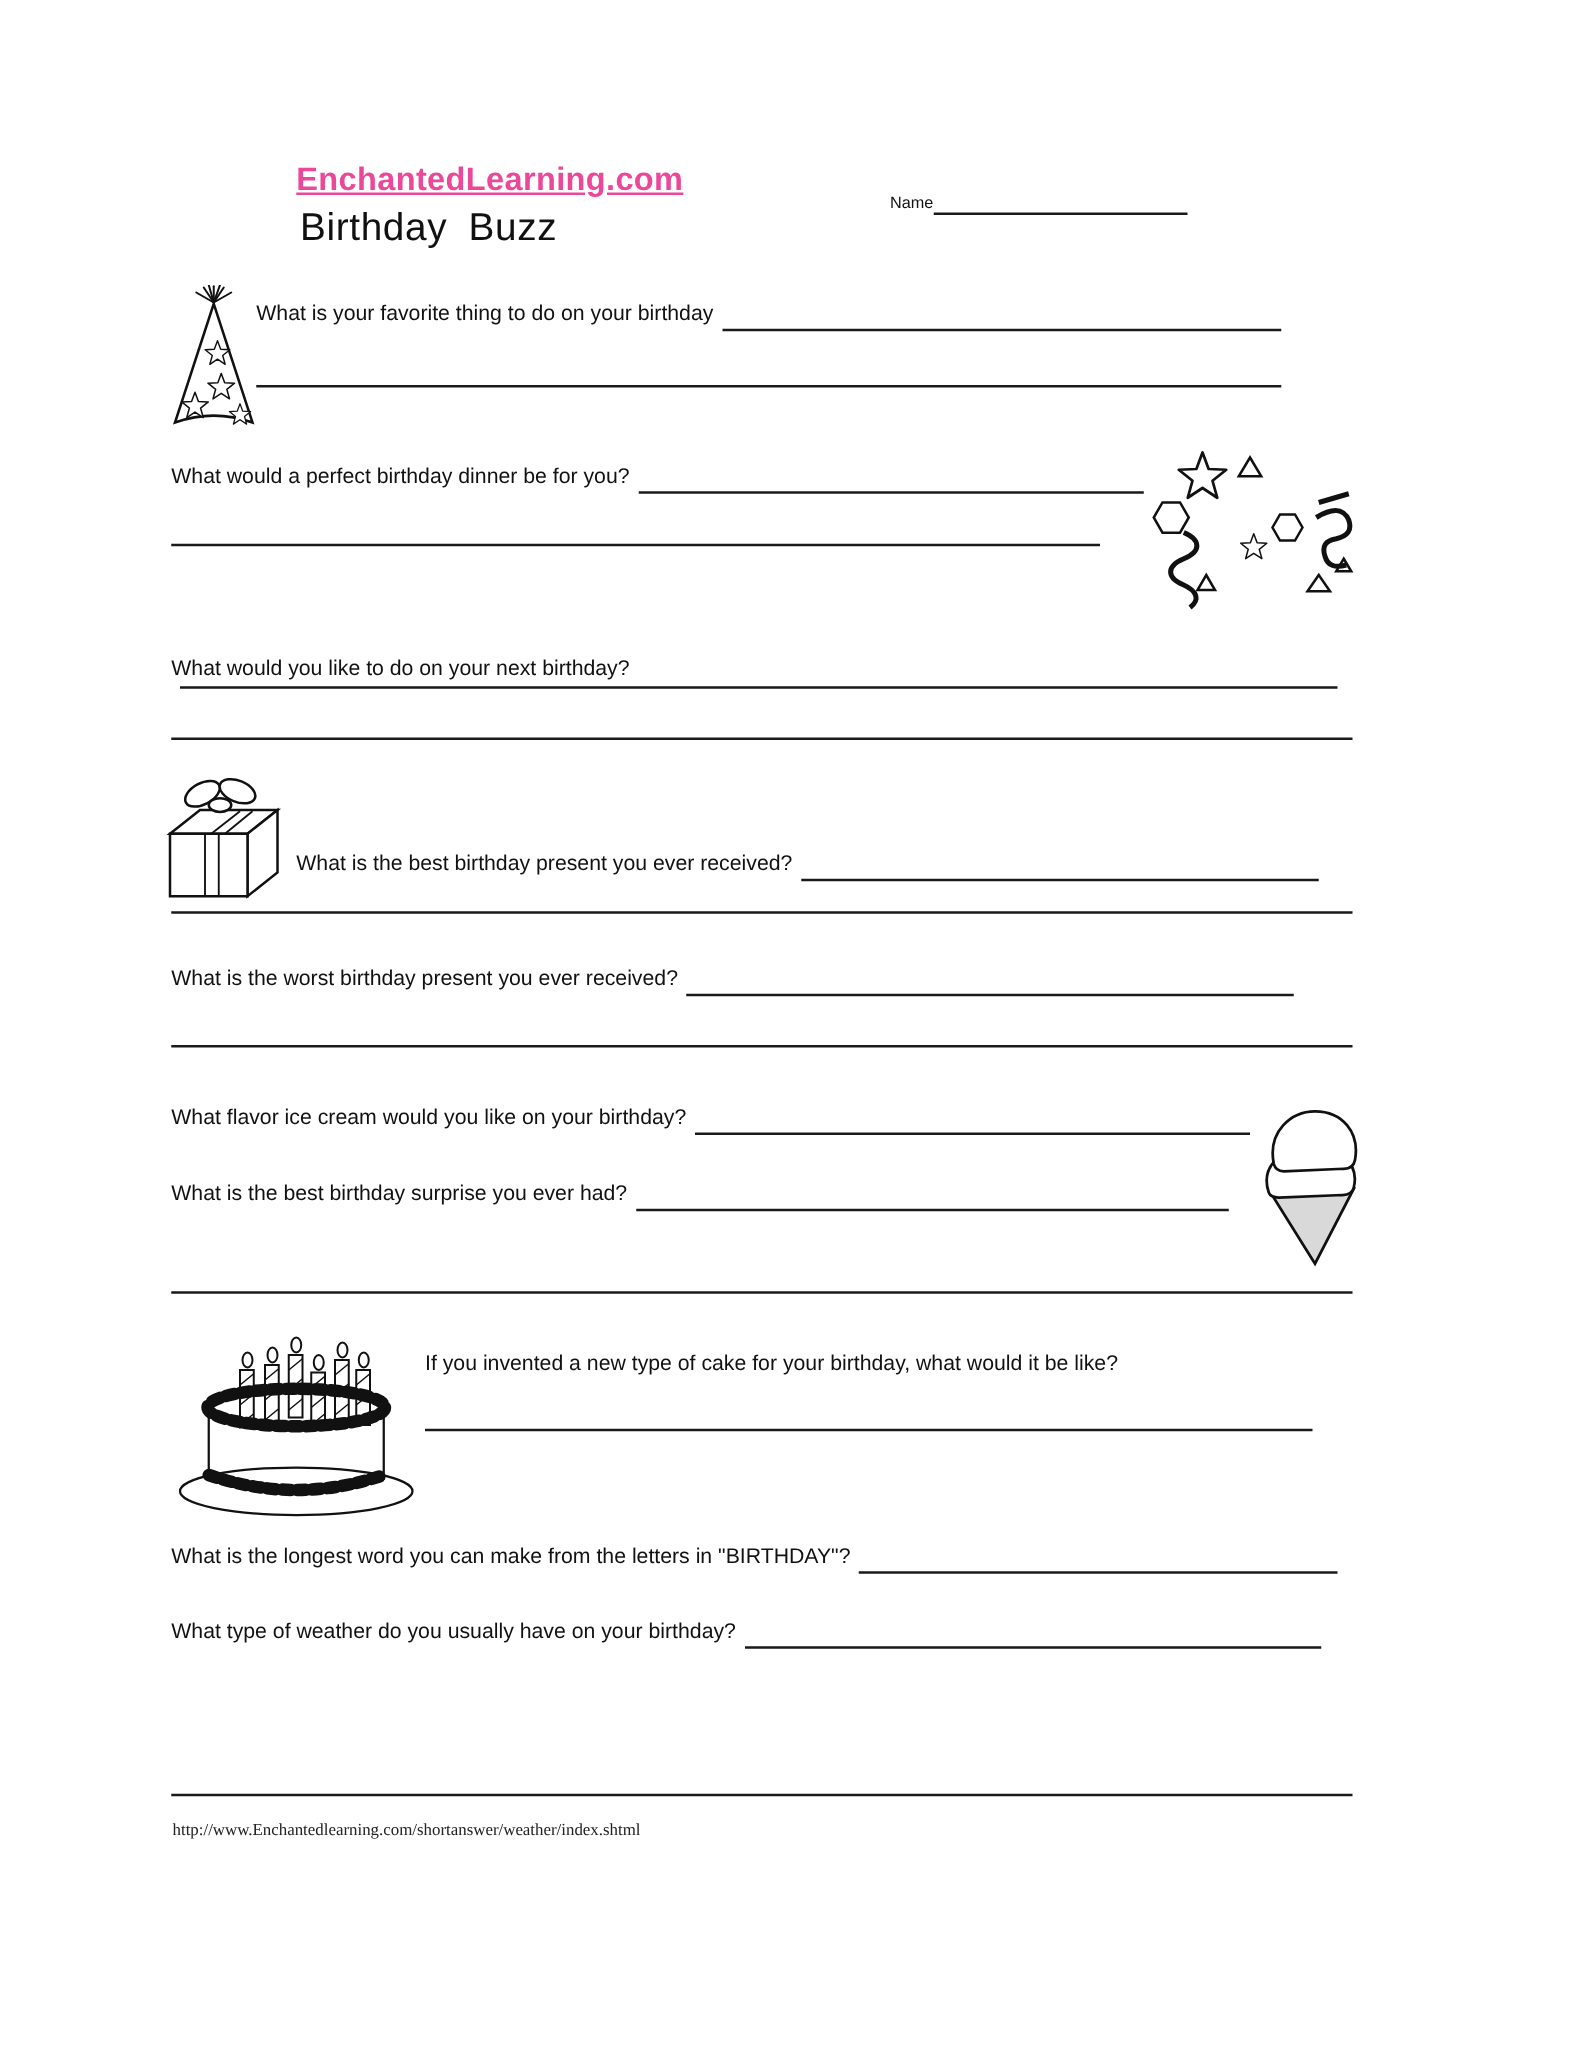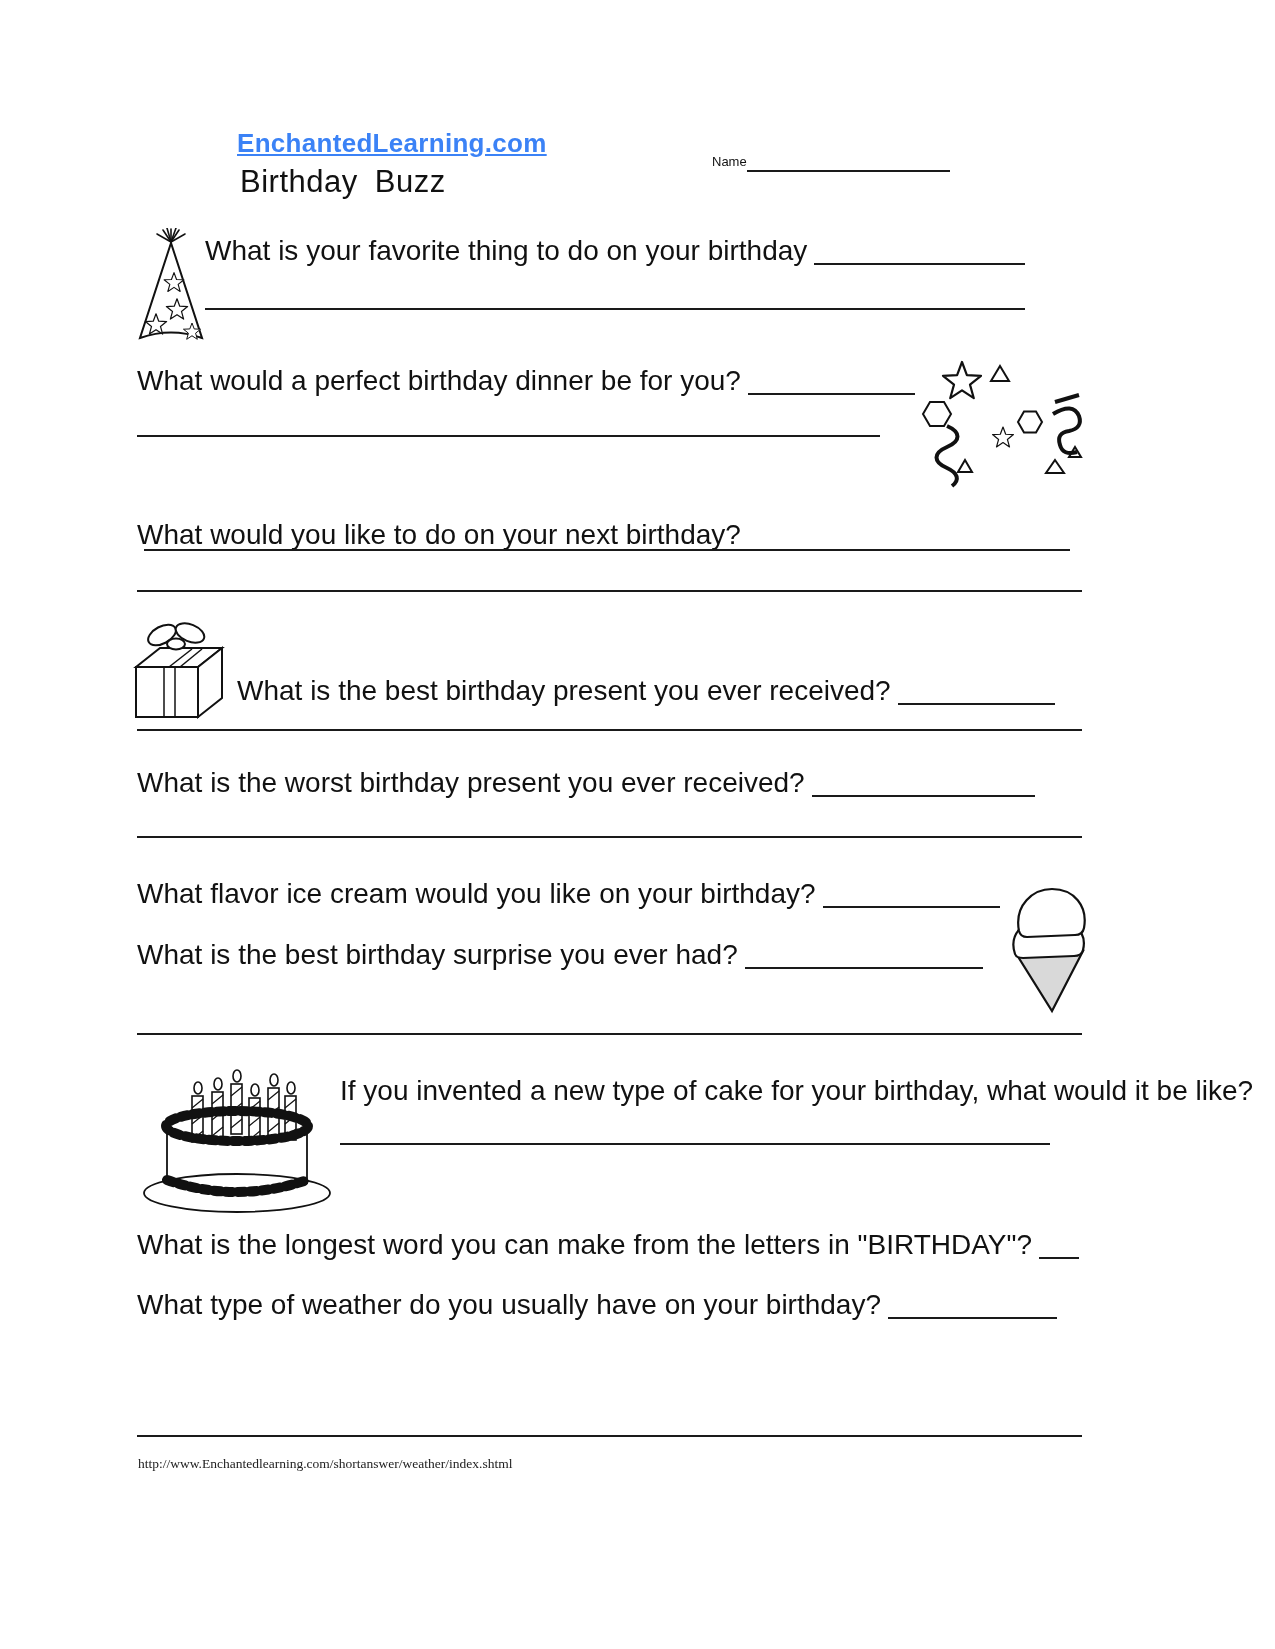--- a/index.html
+++ b/index.html
@@ -8,31 +8,31 @@
     width:1275px;height:1649px;
     margin:0 auto;
     background:#ffffff;
     font-family:"Liberation Sans","DejaVu Sans",sans-serif;
     color:#111111;
     overflow:hidden;
   }
   .abs{position:absolute;}
   .site-link{
     font-size:26px;font-weight:600;letter-spacing:.3px;
-    color:#3b82f6;text-decoration:underline;cursor:pointer;
+    color:#ec4899;text-decoration:underline;cursor:pointer;
   }
   .page-title{
     font-size:31px;font-weight:normal;letter-spacing:.5px;word-spacing:8px;
   }
   .name-row{display:flex;align-items:flex-end;width:238px;}
   .name-label{font-size:13px;font-weight:400;line-height:20px;white-space:nowrap;}
   .name-line{flex:1;height:20px;border-bottom:2px solid #1a1a1a;}
   .q-row{
     display:flex;align-items:stretch;
-    font-size:28px;line-height:29px;
+    font-size:17px;line-height:29px;
   }
   .q-text{white-space:nowrap;}
   .fill-line{
     flex:1;margin-left:7px;min-width:40px;
     border-bottom:2px solid #1a1a1a;
   }
   .answer-line{
     border-bottom:2px solid #1a1a1a;height:2px;
   }
   .footer-url{

